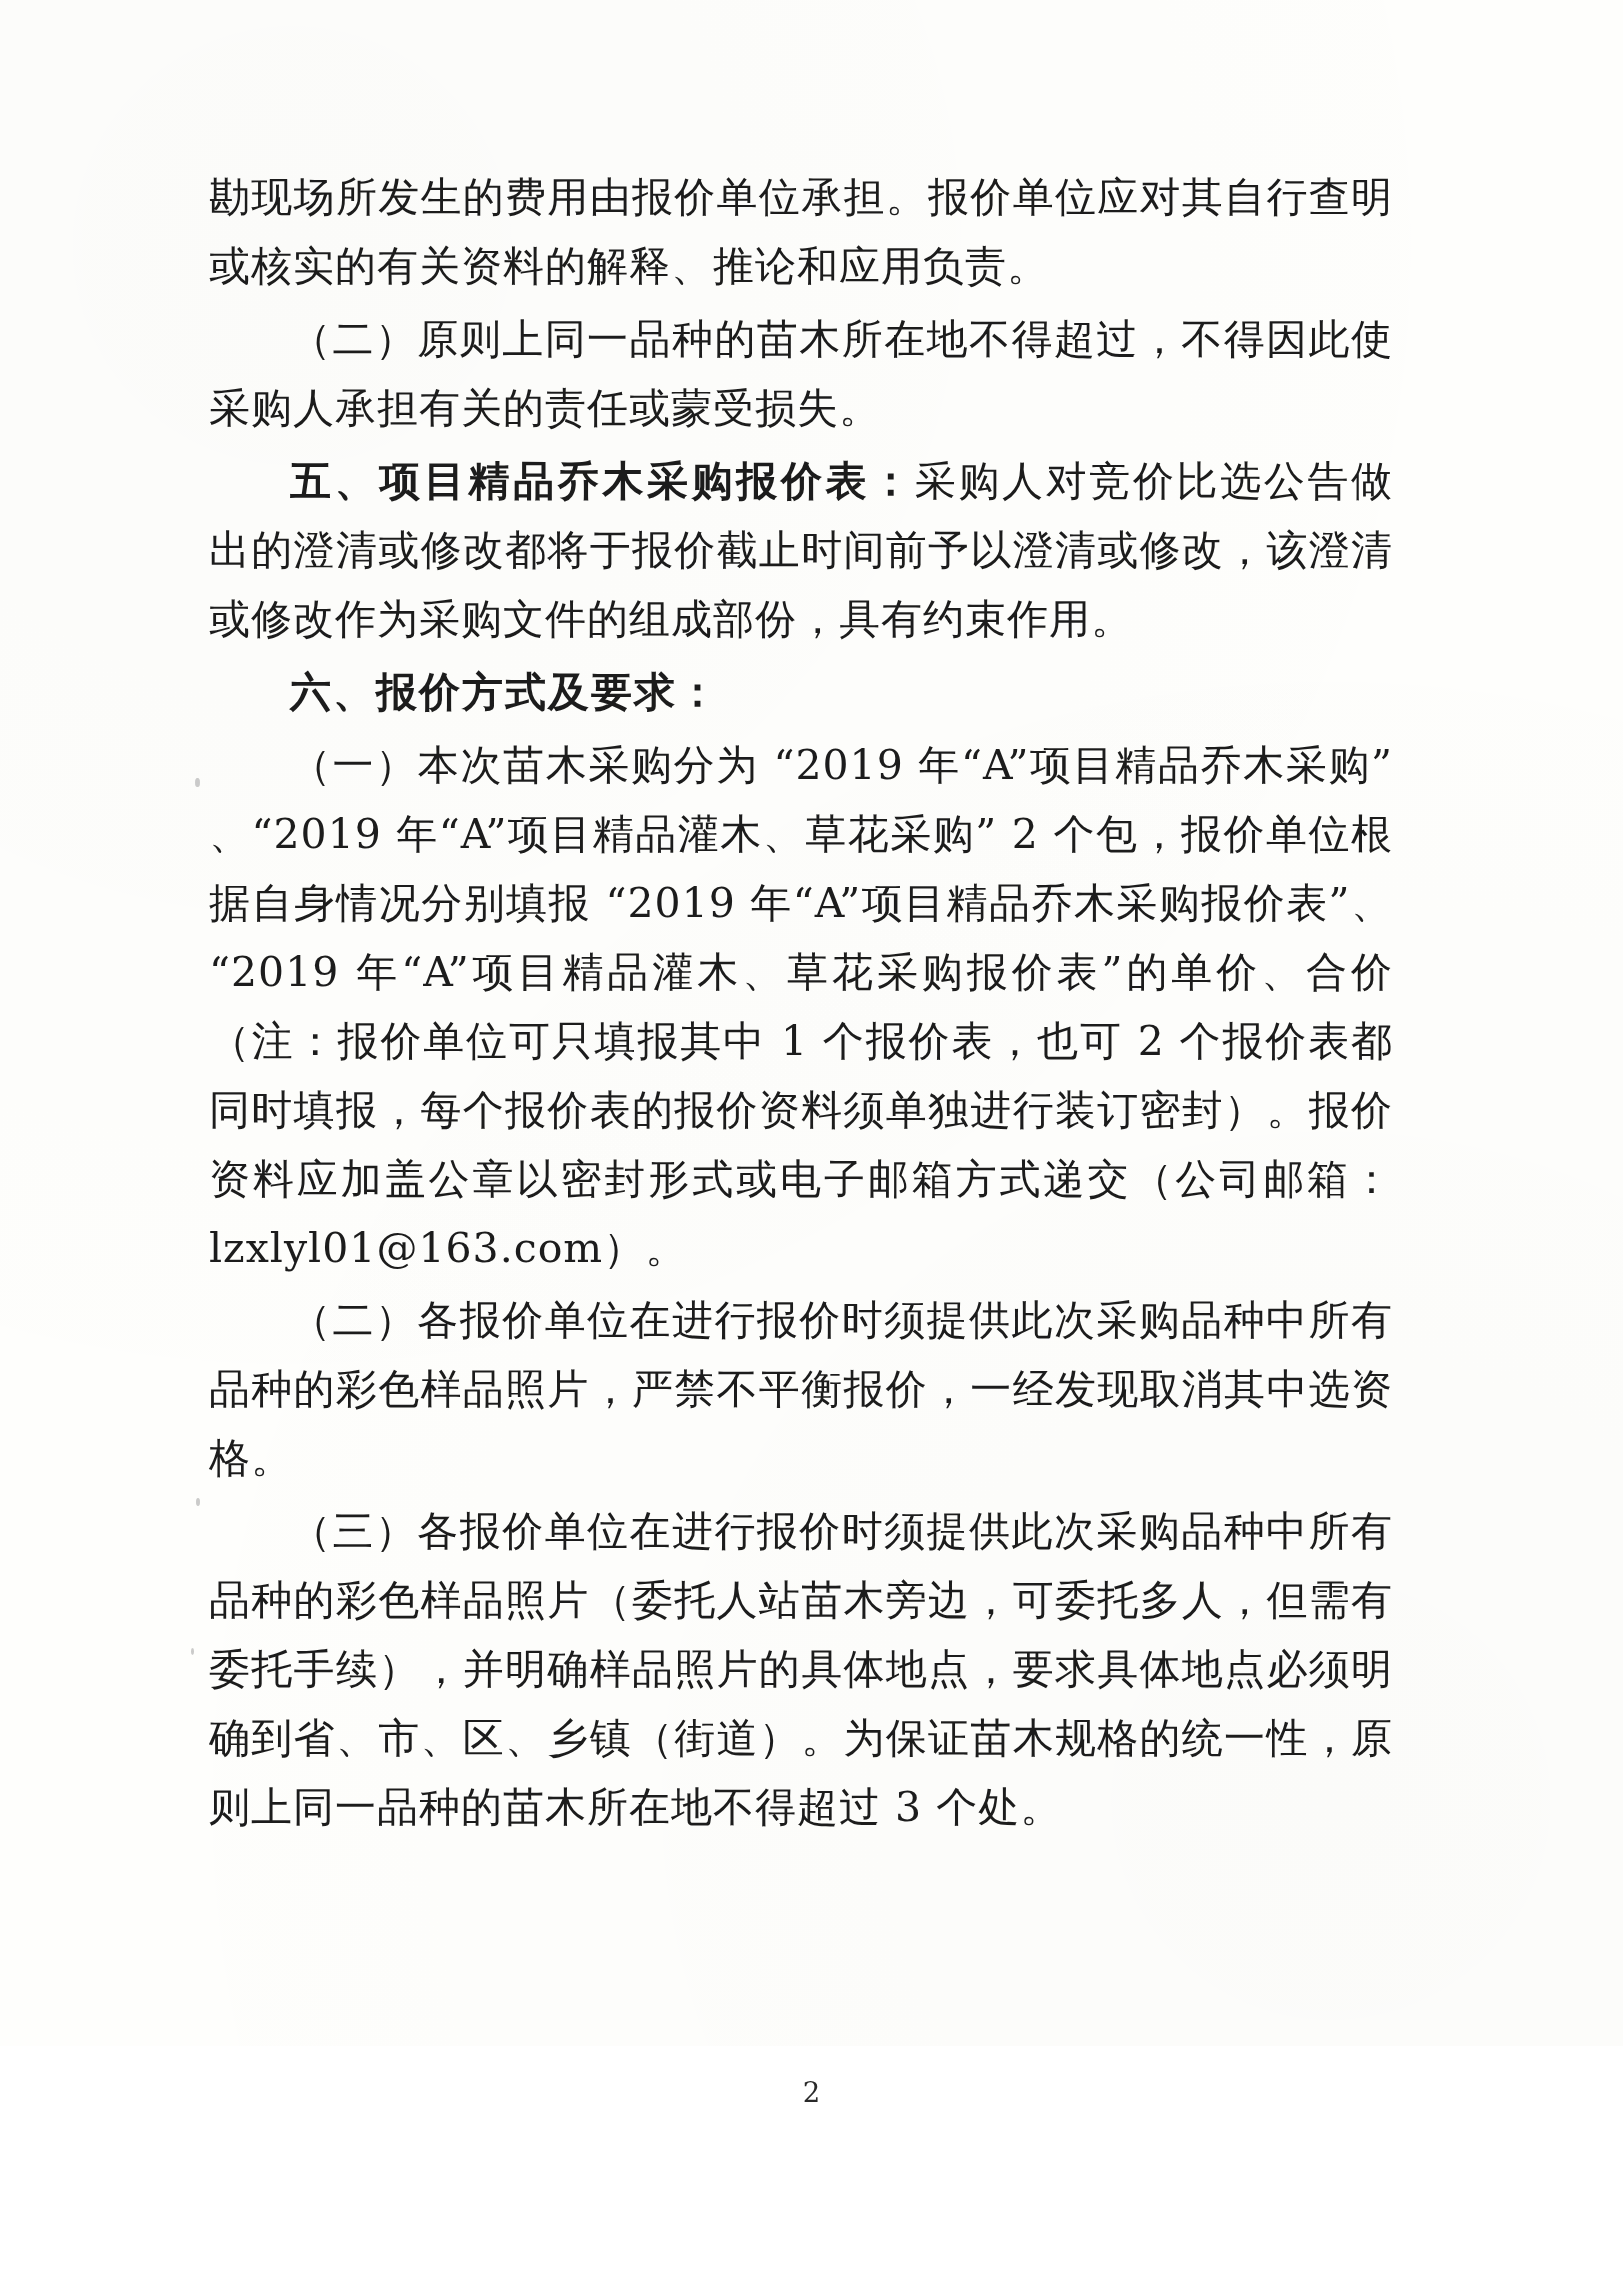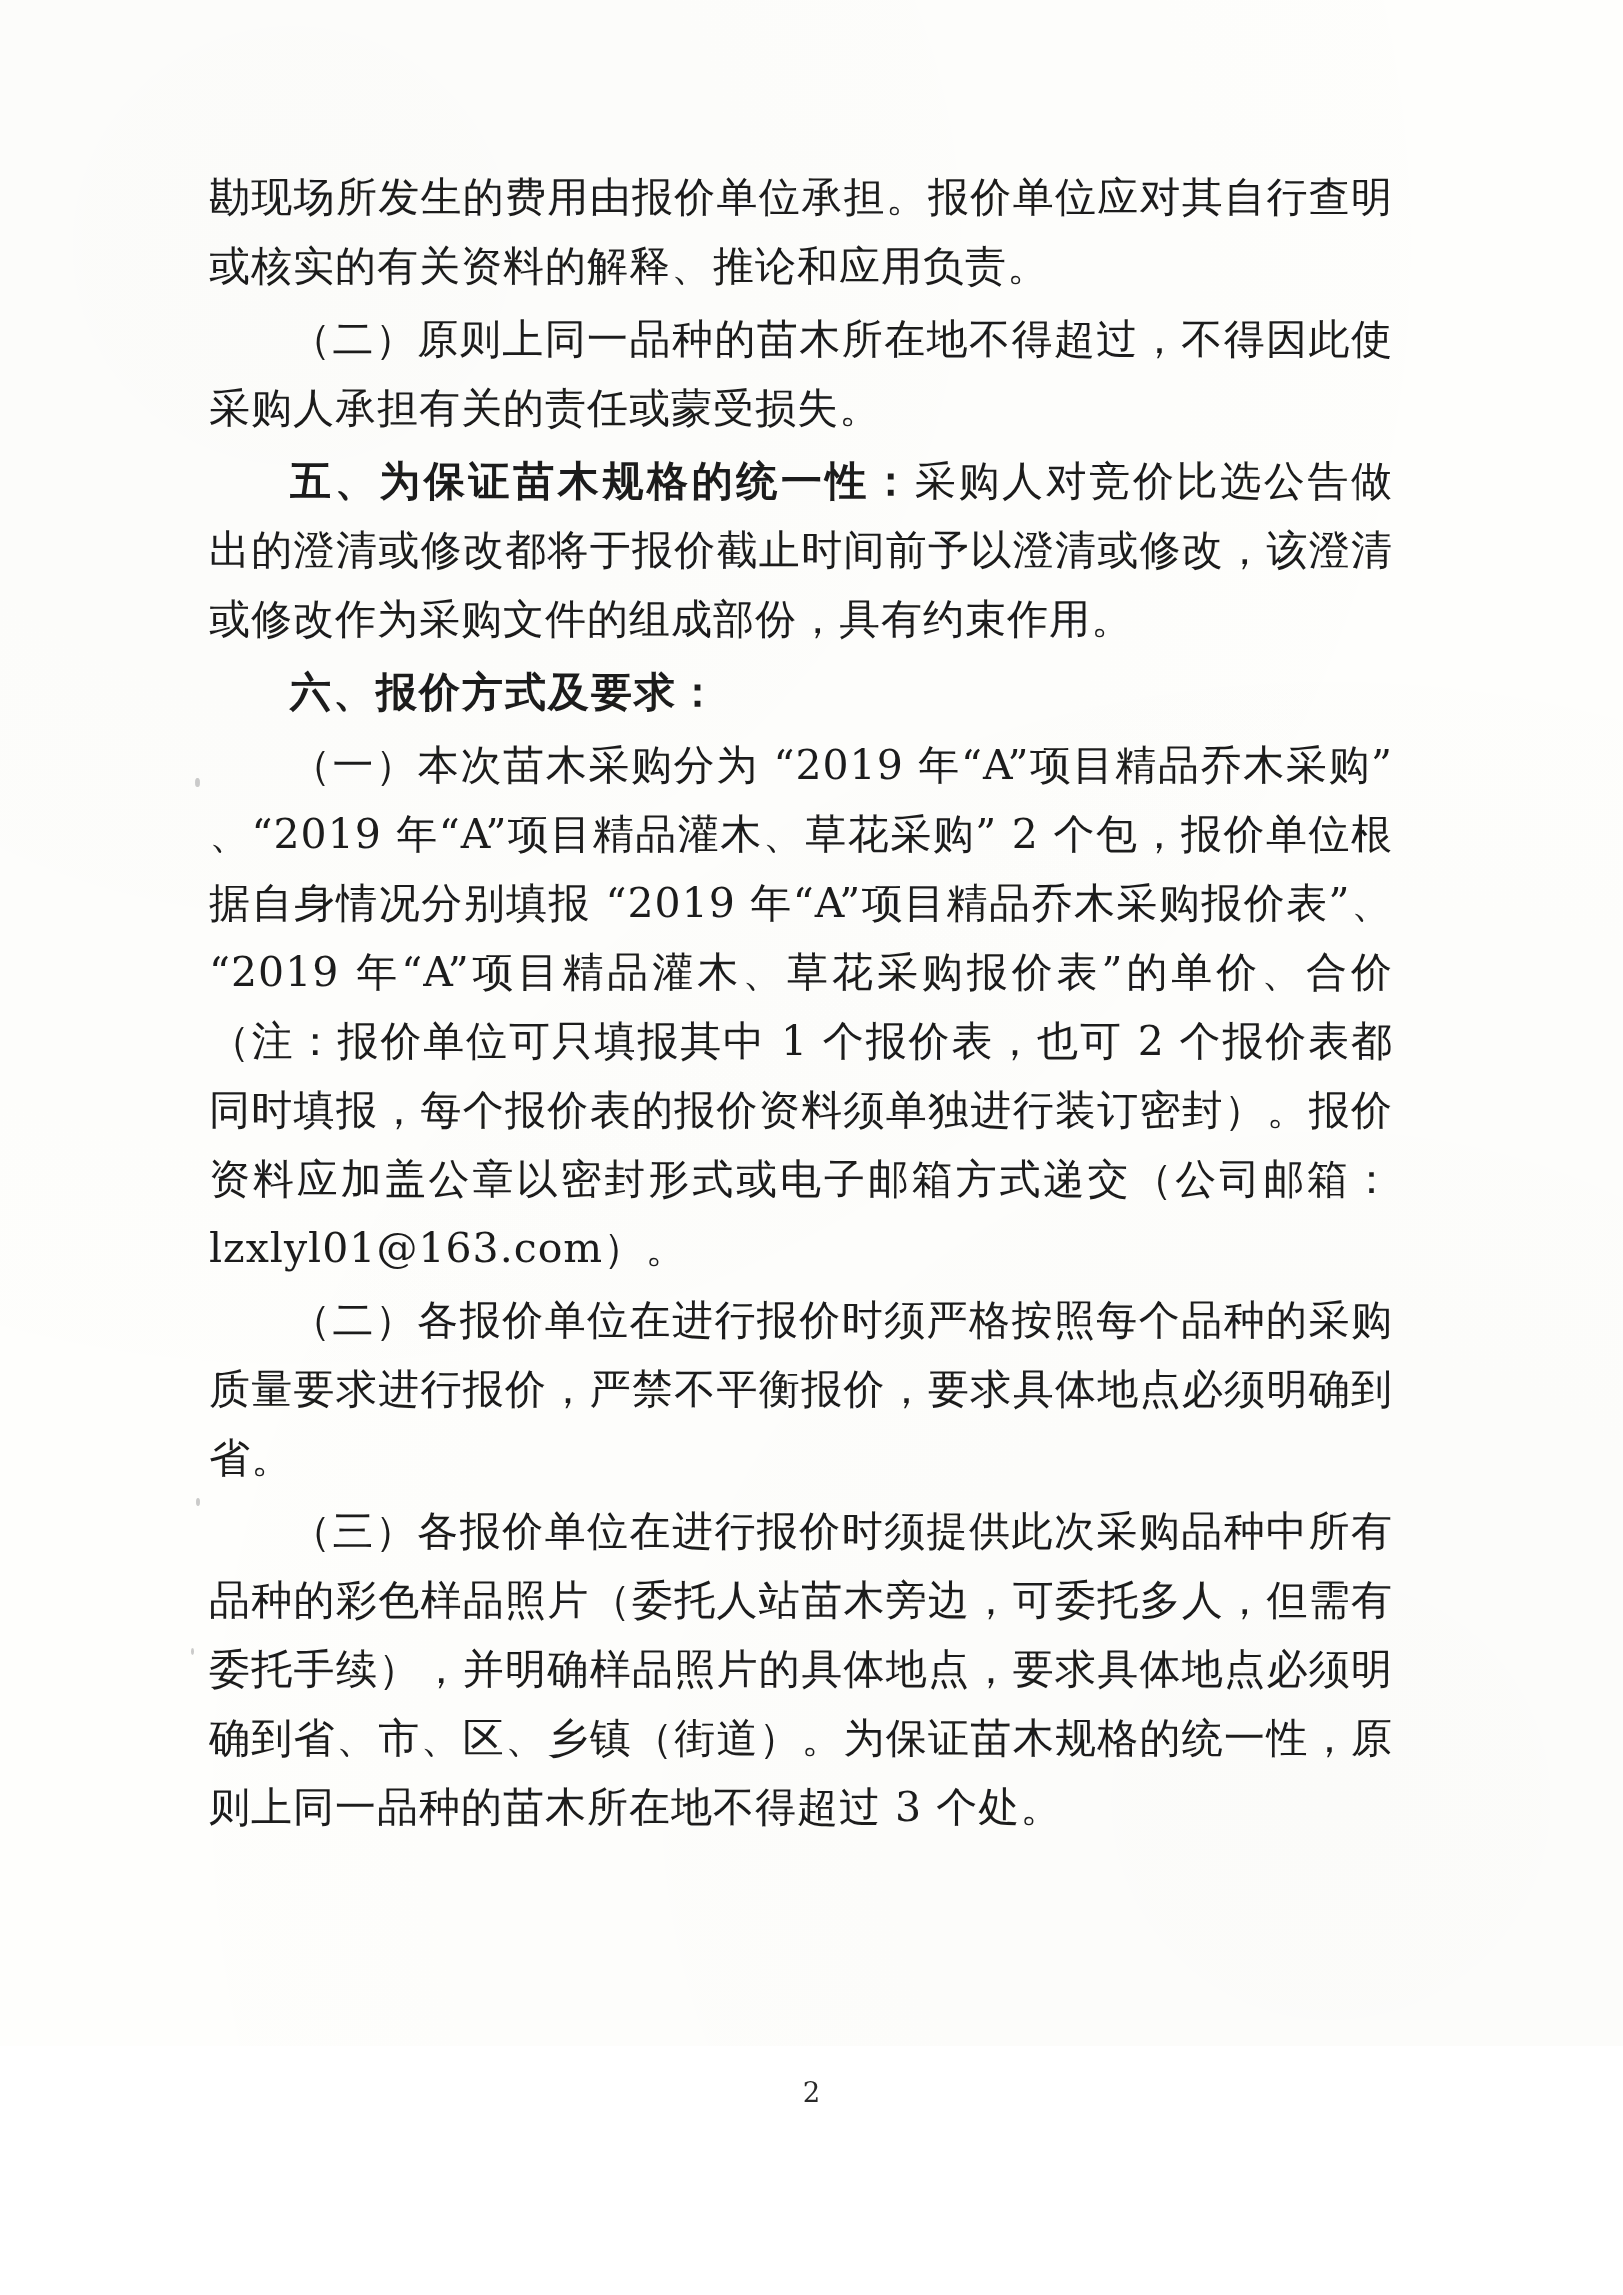--- a/index.html
+++ b/index.html
@@ -86,27 +86,27 @@
   <div class="speck" style="left:195px; top:778px; width:4.6px; height:9.2px;"></div>
   <div class="speck" style="left:196px; top:1498px; width:3.9px; height:7.8px;"></div>
   <div class="speck" style="left:191px; top:1648px; width:3.3px; height:6.5px;"></div>
 
   <div class="content">
 
     <p class="para">勘现场所发生的费用由报价单位承担。报价单位应对其自行查明或核实的有关资料的解释、推论和应用负责。</p>
 
     <p class="para indent">（二）原则上同一品种的苗木所在地不得超过，不得因此使采购人承担有关的责任或蒙受损失。</p>
 
-    <p class="para indent"><span class="bold">五、为保证苗木规格的统一性：</span><span>采购人对竞价比选公告做出的澄清或修改都将于报价截止时间前予以澄清或修改，该澄清或修改作为采购文件的组成部份，具有约束作用。</span></p>
+    <p class="para indent"><span class="bold">五、项目精品乔木采购报价表：</span><span>采购人对竞价比选公告做出的澄清或修改都将于报价截止时间前予以澄清或修改，该澄清或修改作为采购文件的组成部份，具有约束作用。</span></p>
 
     <p class="para heading">六、报价方式及要求：</p>
 
     <p class="para indent">（一）本次苗木采购分为 “2019 年“A”项目精品乔木采购” 、“2019 年“A”项目精品灌木、草花采购” 2 个包，报价单位根据自身情况分别填报 “2019 年“A”项目精品乔木采购报价表”、 “2019 年“A”项目精品灌木、草花采购报价表”的单价、合价（注：报价单位可只填报其中 1 个报价表，也可 2 个报价表都同时填报，每个报价表的报价资料须单独进行装订密封）。报价资料应加盖公章以密封形式或电子邮箱方式递交（公司邮箱：lzxlyl01@163.com）。</p>
 
-    <p class="para indent">（二）各报价单位在进行报价时须严格按照每个品种的采购质量要求进行报价，严禁不平衡报价，要求具体地点必须明确到省。</p>
+    <p class="para indent">（二）各报价单位在进行报价时须提供此次采购品种中所有品种的彩色样品照片，严禁不平衡报价，一经发现取消其中选资格。</p>
 
     <p class="para indent">（三）各报价单位在进行报价时须提供此次采购品种中所有品种的彩色样品照片（委托人站苗木旁边，可委托多人，但需有委托手续），并明确样品照片的具体地点，要求具体地点必须明确到省、市、区、乡镇（街道）。为保证苗木规格的统一性，原则上同一品种的苗木所在地不得超过 3 个处。</p>
 
   </div>
 
   <div class="page-number">2</div>
 </div>
 
 
 </body></html>

